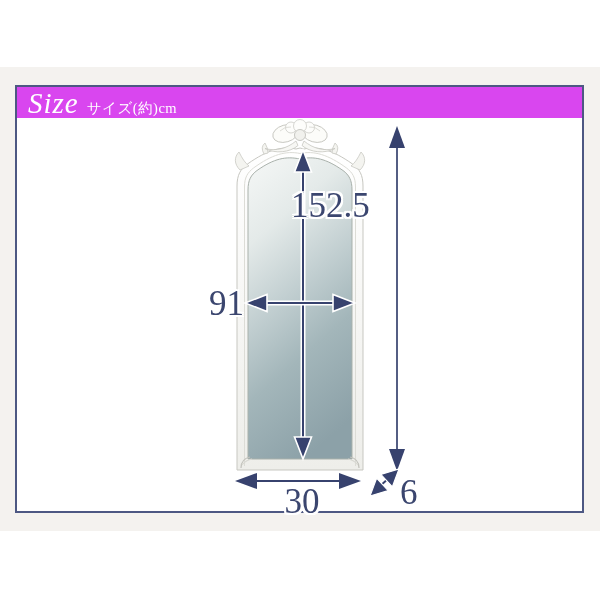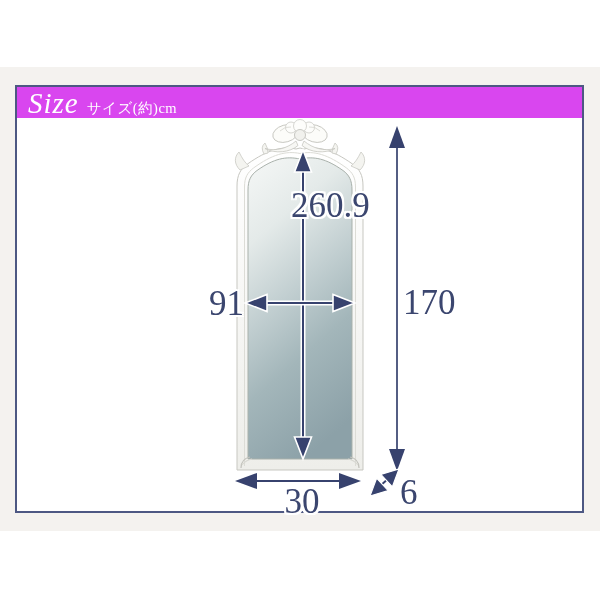--- a/index.html
+++ b/index.html
@@ -120,19 +120,18 @@
     </g>
 
     <g>
       <line x1="380" y1="486" x2="389" y2="478" stroke="#ffffff" stroke-width="4"></line>
       <line x1="380" y1="486" x2="389" y2="478" stroke="#37426e" stroke-width="2"></line>
       <polygon points="399,469 392.4,486.8 380.8,474.4" fill="#37426e" stroke="#ffffff" stroke-width="1.2"></polygon>
       <polygon points="370,496 388.2,490.6 376.6,478.2" fill="#37426e" stroke="#ffffff" stroke-width="1.2"></polygon>
     </g>
   </svg>
 
-  <span class="dim-label lbl-inner-h">260.9</span>
+  <span class="dim-label lbl-inner-h">152.5</span>
   <span class="dim-label lbl-inner-w">91</span>
-  <span class="dim-label lbl-outer-h">170</span>
   <span class="dim-label lbl-outer-w">30</span>
   <span class="dim-label lbl-depth">6</span>
 
 </div>
 
 </body></html>

